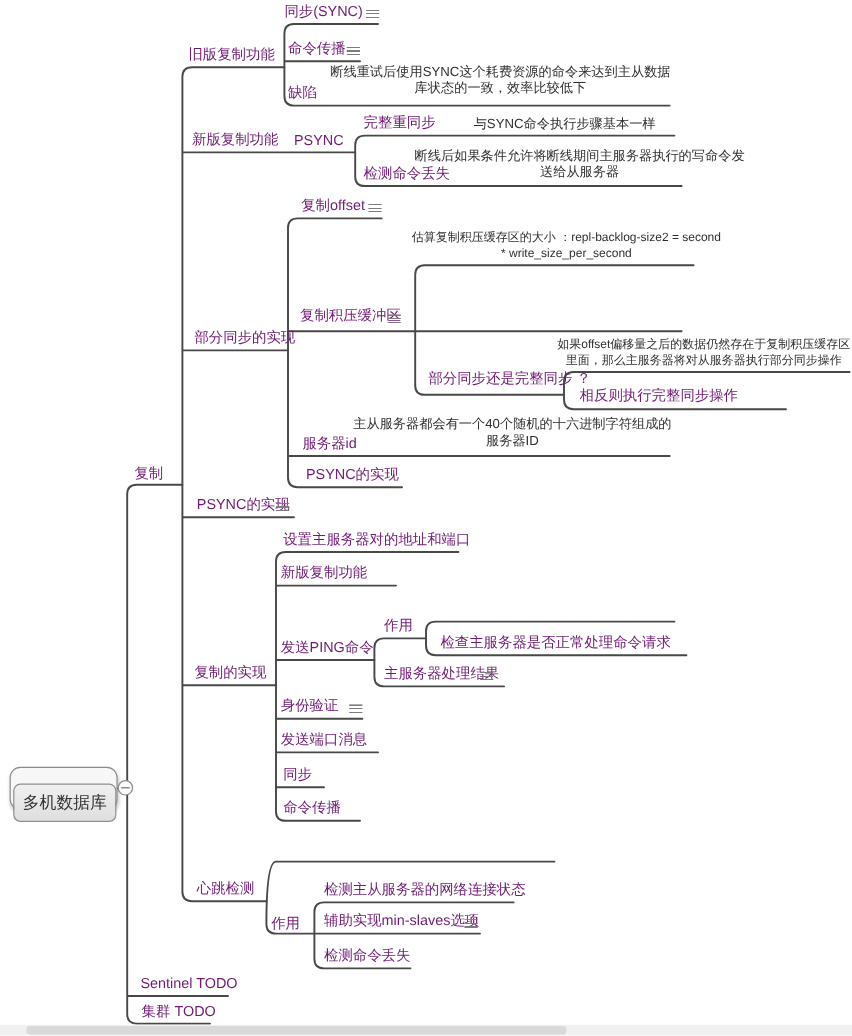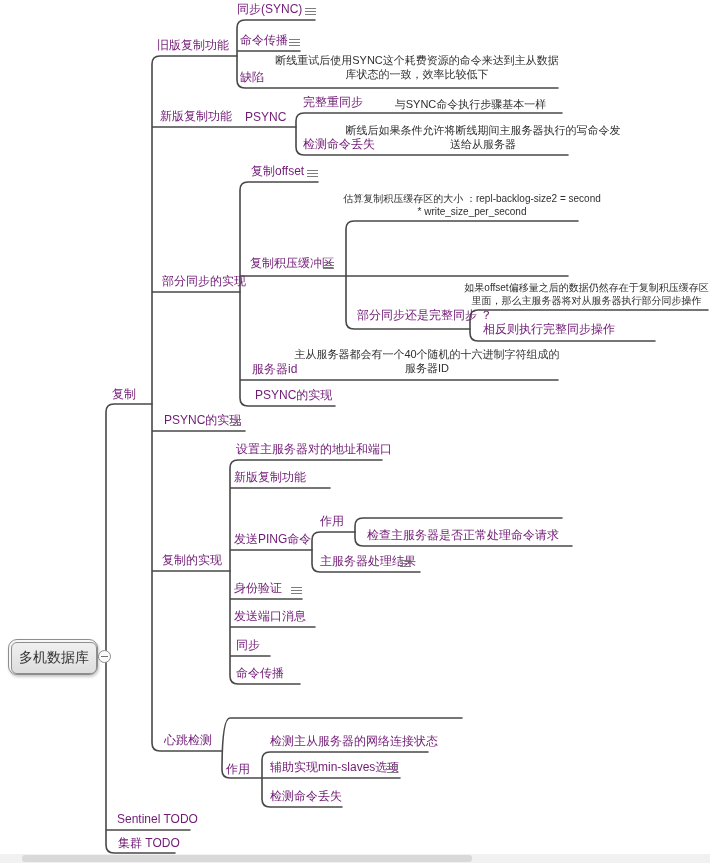--- a/index.html
+++ b/index.html
@@ -26,21 +26,21 @@
   }
   .root{
     position:absolute;left:8px;top:639px;width:90px;height:36px;
     border:1px solid #8d8d8d;border-radius:9px;padding:2px;box-sizing:border-box;
     background:#f7f7f7;box-shadow:1px 2px 3px rgba(0,0,0,.22);
   }
   .root-inner{
     width:100%;height:100%;border:1px solid #8d8d8d;border-radius:6px;
     background:linear-gradient(#f0f0f0,#dedede);
     display:flex;align-items:center;justify-content:center;
-    font-size:14px;color:#333;
+    font-size:14px;color:#333;margin-top:11px;
   }
   .toggle{
     position:absolute;left:98px;top:650px;width:13px;height:13px;
     border:1px solid #8d8d8d;border-radius:50%;background:#fafafa;box-sizing:border-box;
   }
   .toggle:after{
     content:"";position:absolute;left:2px;right:2px;top:5px;height:1px;background:#6f6f6f;
   }
   .scroll-track{
     position:absolute;left:0;bottom:0;width:710px;height:9px;background:#f1f1f1;

